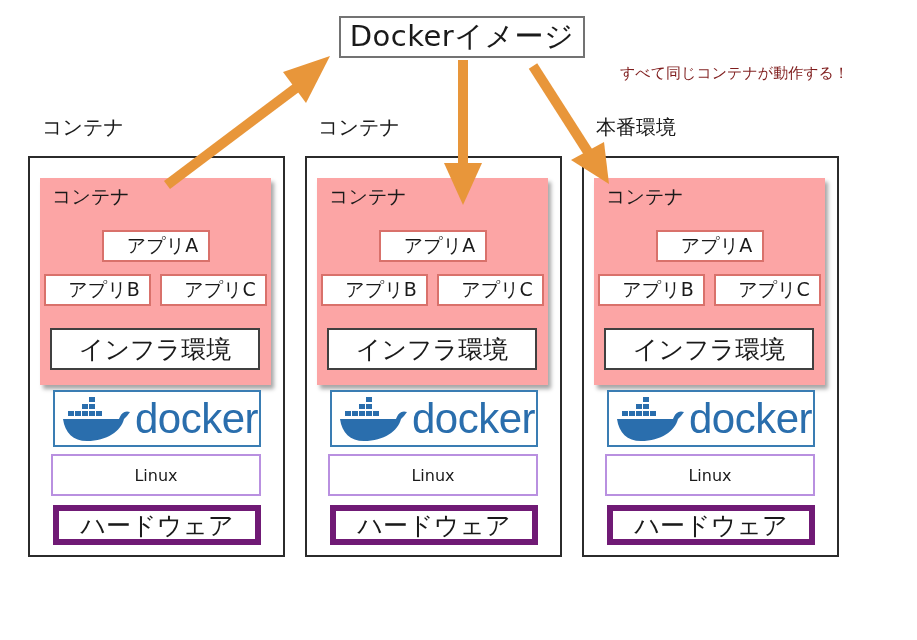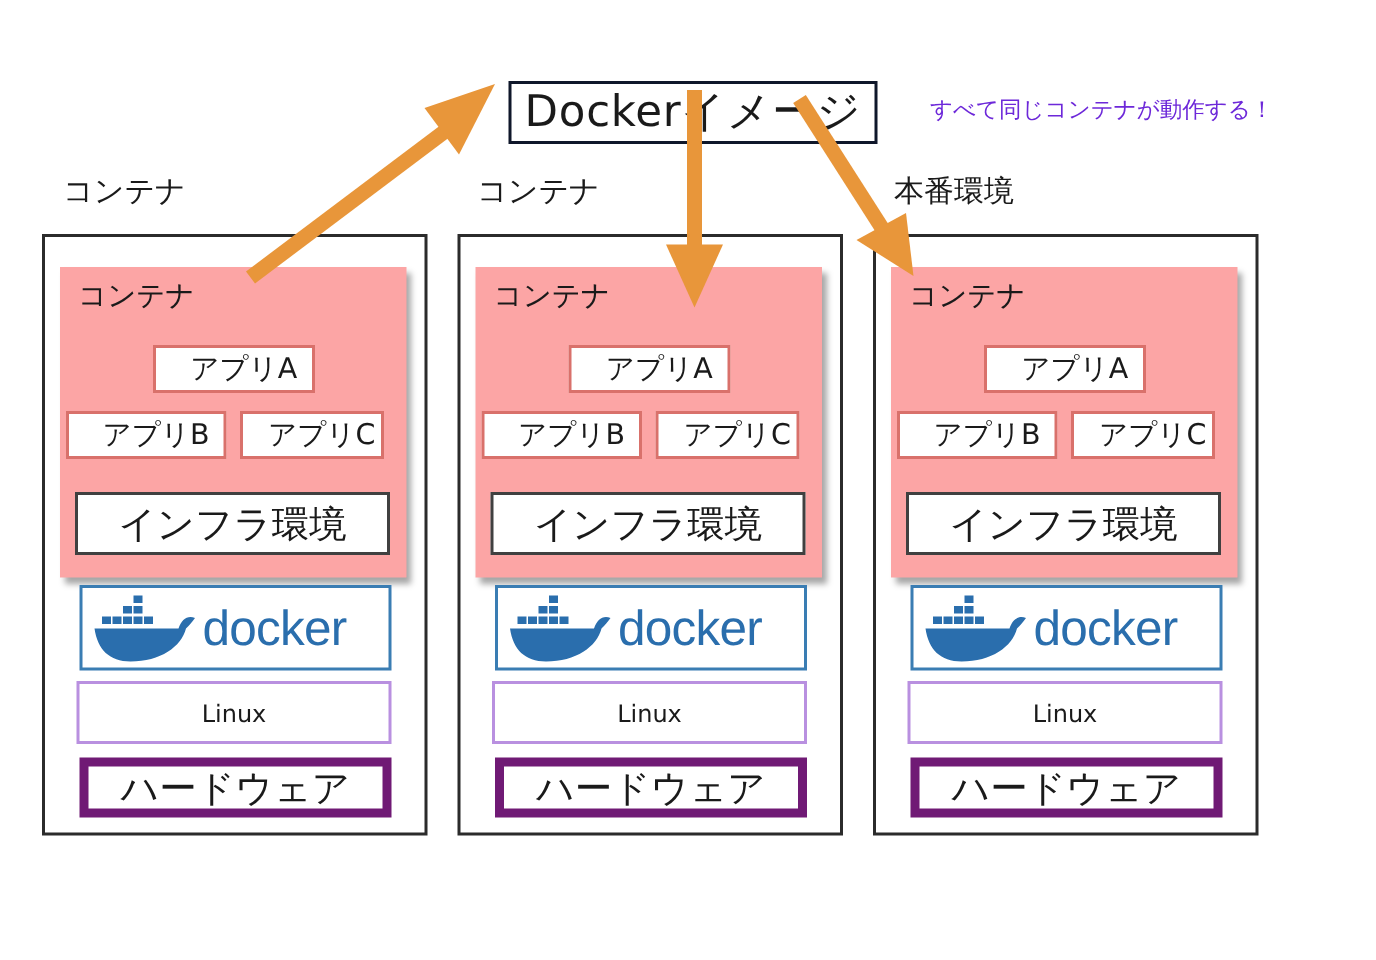--- a/index.html
+++ b/index.html
@@ -1,37 +1,37 @@
 <!DOCTYPE html>
 <html><head>
 <meta charset="utf-8">
 <style>
   html, body { margin:0; padding:0; background:#ffffff; }
   body { width:917px; height:640px; position:relative; overflow:hidden;
          font-family:"DejaVu Sans", "Liberation Sans", sans-serif; color:#1a1a1a; }
   .abs { position:absolute; }
-  .image-box { left:339px; top:16px; width:246px; height:42px; border:2px solid #0f172a;
+  .image-box { left:339px; top:16px; width:246px; height:42px; border:2px solid #737373;
                box-sizing:border-box; display:flex; align-items:center; justify-content:center;
-               font-size:29px; letter-spacing:0.5px; background:#fff;margin-top:38px; }
-  .note { left:620px; top:64px; font-size:15px; color:#6d28d9; white-space:nowrap; }
+               font-size:29px; letter-spacing:0.5px; background:#fff; }
+  .note { left:620px; top:64px; font-size:15px; color:#7f1d1d; white-space:nowrap; }
   .env-title { font-size:20px; top:114px; white-space:nowrap; }
   .env { position:absolute; top:156px; width:257px; height:401px; border:2px solid #2b2b2b; box-sizing:border-box; background:#fff; }
   .container { position:absolute; left:10px; top:20px; width:231px; height:207px; background:#fca5a5;
                box-shadow:3px 4px 4px rgba(0,0,0,0.35); }
   .container-label { position:absolute; left:12px; top:6px; font-size:19px; }
   .app { position:absolute; height:32px; border:2px solid #d9716b; background:#fff; box-sizing:border-box;
          display:flex; align-items:center; justify-content:center; font-size:19px; white-space:nowrap;padding-left:13px; }
   .app-a { left:62px; top:52px; width:108px; }
   .app-b { left:4px; top:96px; width:107px; }
-  .app-c { left:120px; top:96px; width:96px; }
+  .app-c { left:120px; top:96px; width:107px; }
   .infra { position:absolute; left:10px; top:150px; width:210px; height:42px; border:2px solid #404040; background:#fff;
            box-sizing:border-box; display:flex; align-items:center; justify-content:center; font-size:25px; white-space:nowrap; }
   .docker { position:absolute; left:23px; top:232px; width:208px; height:57px; border:2px solid #3a7db3;
             box-sizing:border-box; background:#fff; display:flex; align-items:center; padding-left:6px; }
-  .docker-word { font-size:33px; color:#2a6ead; font-family:"Liberation Sans","DejaVu Sans",sans-serif; margin-left:2px; letter-spacing:-0.5px; }
+  .docker-word { font-size:42px; color:#2a6ead; font-family:"Liberation Sans","DejaVu Sans",sans-serif; margin-left:2px; letter-spacing:-0.5px; }
   .linux { position:absolute; left:21px; top:296px; width:210px; height:42px; border:2px solid #b990e0;
            box-sizing:border-box; background:#fff; display:flex; align-items:center; justify-content:center; font-size:16px; }
   .hw { position:absolute; left:23px; top:347px; width:208px; height:40px; border:6px solid #701a75;
         box-sizing:border-box; background:#fff; display:flex; align-items:center; justify-content:center; font-size:25px; white-space:nowrap; }
   svg.arrows { position:absolute; left:0; top:0; pointer-events:none; }
 </style>
 </head>
 <body>
 
 <div class="abs image-box">

